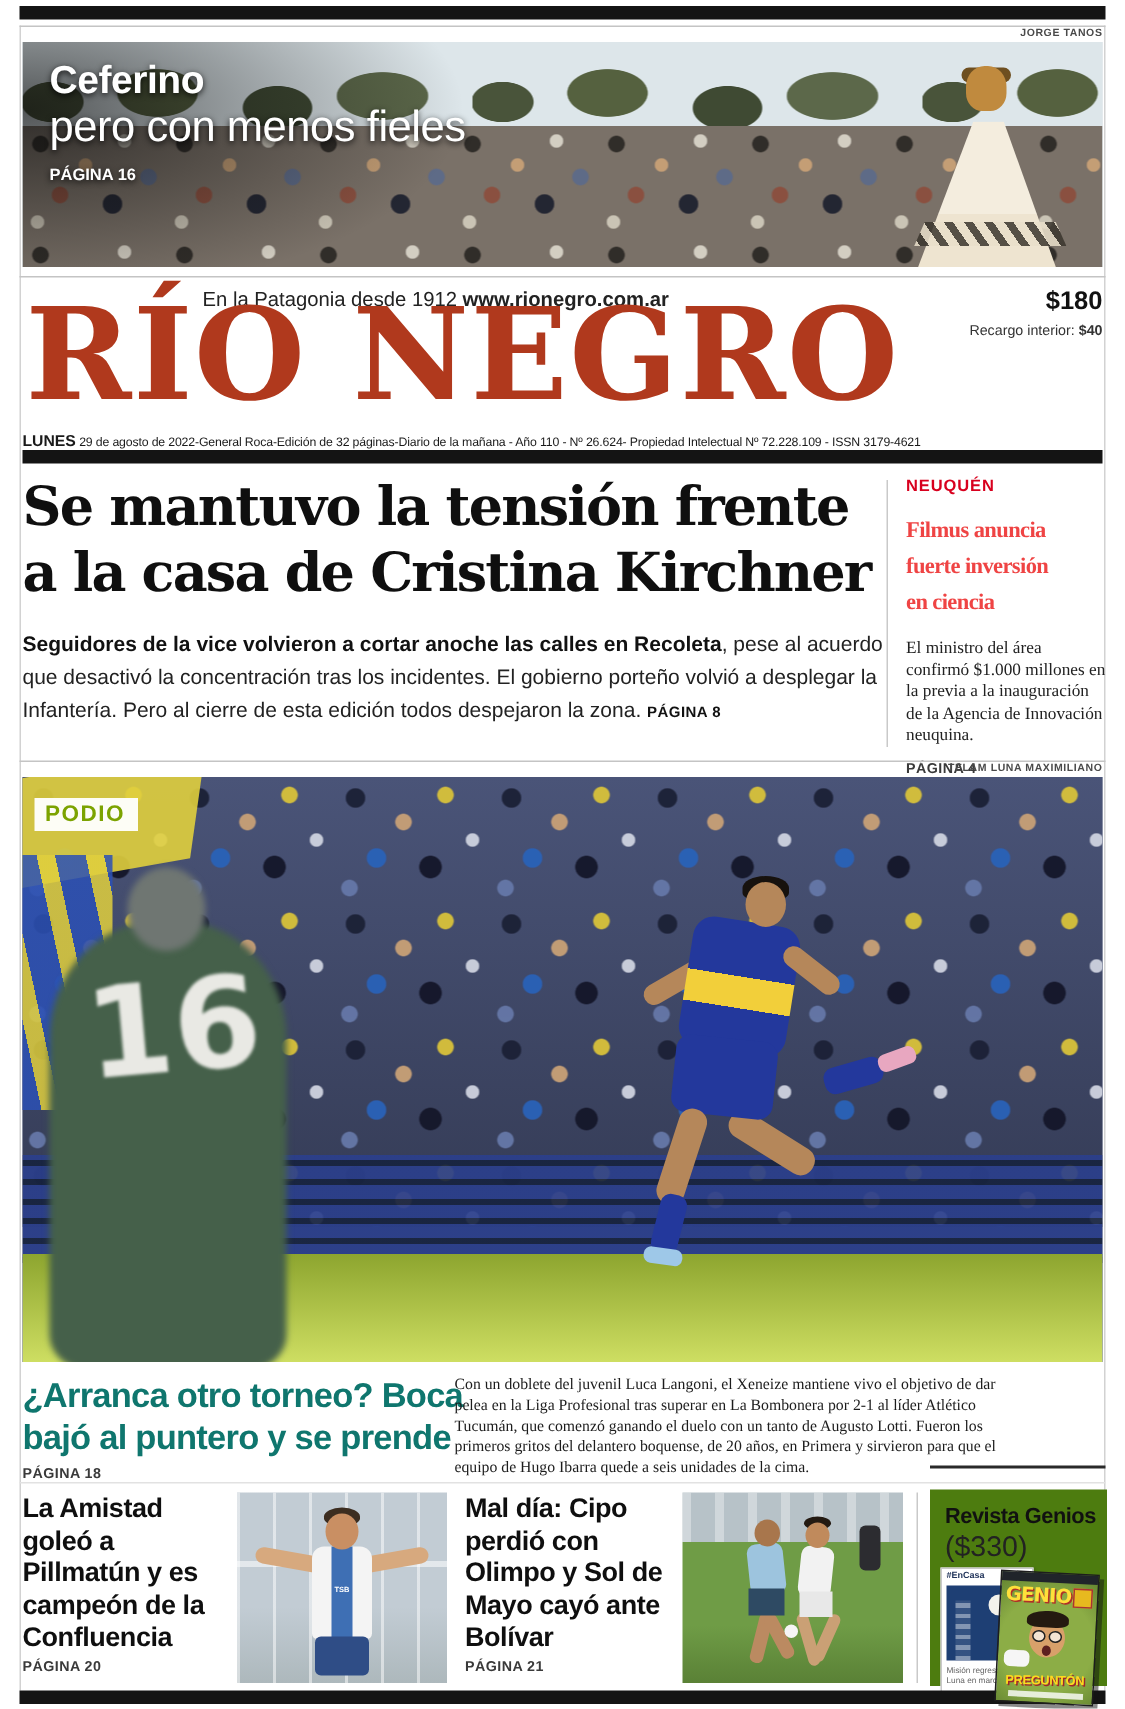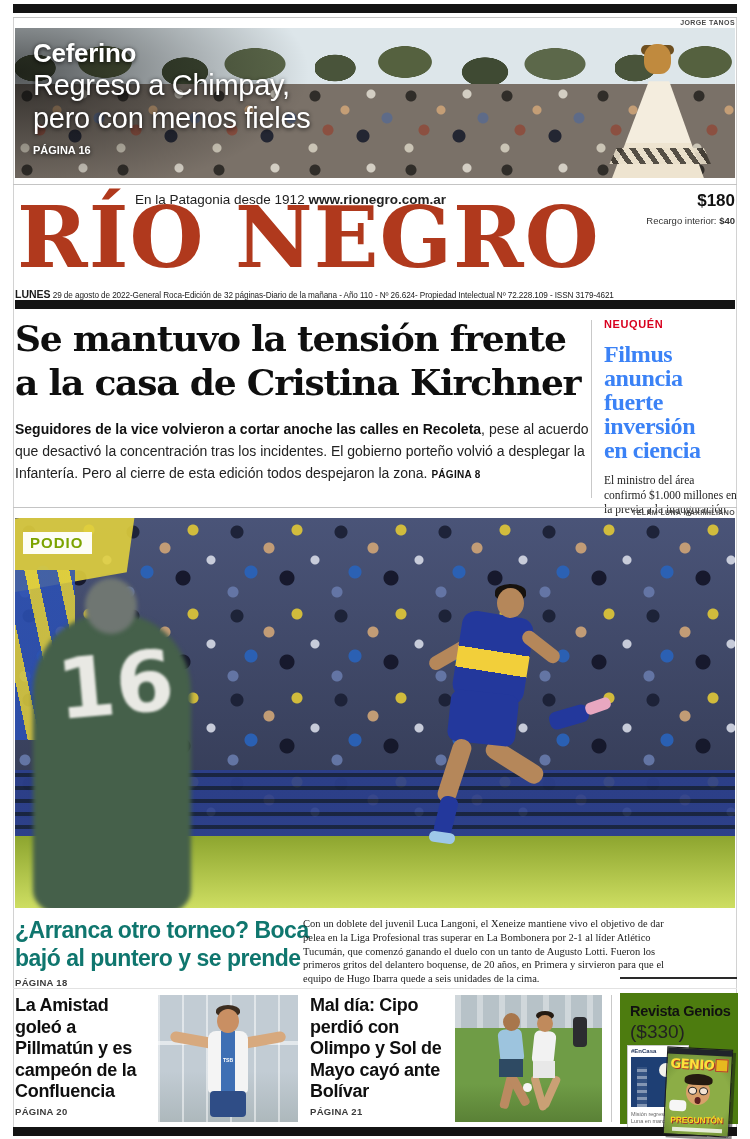--- a/index.html
+++ b/index.html
@@ -76,21 +76,21 @@
   .lead-par b { color:#111; }
   .pageref { font-weight:bold; font-size:9.5px; color:#3a3a3a; letter-spacing:.3px; }
   .lead-par .pageref { font-size:10px; color:#111; }
 
   .vsep1 { left:591px; top:320px; width:1px; height:178px; background:#c9c9c9; }
 
   
   .side-col { left:604px; top:318px; width:134px; }
   .side-section { color:#d8001e; font-weight:bold; font-size:11px; letter-spacing:.6px; }
   .side-headline { margin-top:12px; font-family:"Liberation Serif", serif; font-weight:bold;
-    font-size:24px; line-height:24px; letter-spacing:-.4px; color:#3b82f6; }
+    font-size:15px; line-height:24px; letter-spacing:-.4px; color:#ef4444; }
   .side-body { margin-top:11px; font-family:"Liberation Serif", serif; font-size:11.5px;
     line-height:14.5px; color:#222; }
   .side-page { margin-top:9px; }
 
   
   .main-credit { right:15px; top:509px; }
   .main-photo { left:15px; top:518px; width:720px; height:390px; overflow:hidden; background:#424c6d; }
   .mp-crowd { position:absolute; left:0; top:0; width:100%; height:300px;
     background:linear-gradient(180deg,#4a5478,#343b55); }
   .mp-crowd:before { content:""; position:absolute; inset:0;
@@ -242,21 +242,20 @@
   <div class="tp-crowd"></div>
   <div class="tp-shade"></div>
   <div class="statue">
     <div class="poncho"></div>
     <div class="poncho-band"></div>
     <div class="statue-band"></div>
     <div class="statue-head"></div>
   </div>
   <div class="tp-text">
     <div class="tp-kicker">Ceferino</div>
-    <div class="tp-line">Regreso a Chimpay,</div>
     <div class="tp-line">pero con menos fieles</div>
     <div class="tp-page">PÁGINA 16</div>
   </div>
 </div>
 
 <div class="abs rule" style="top:184px;"></div>
 
 <div class="abs tagline">
   <span>En la Patagonia desde 1912</span>
   <b>www.rionegro.com.ar</b>

